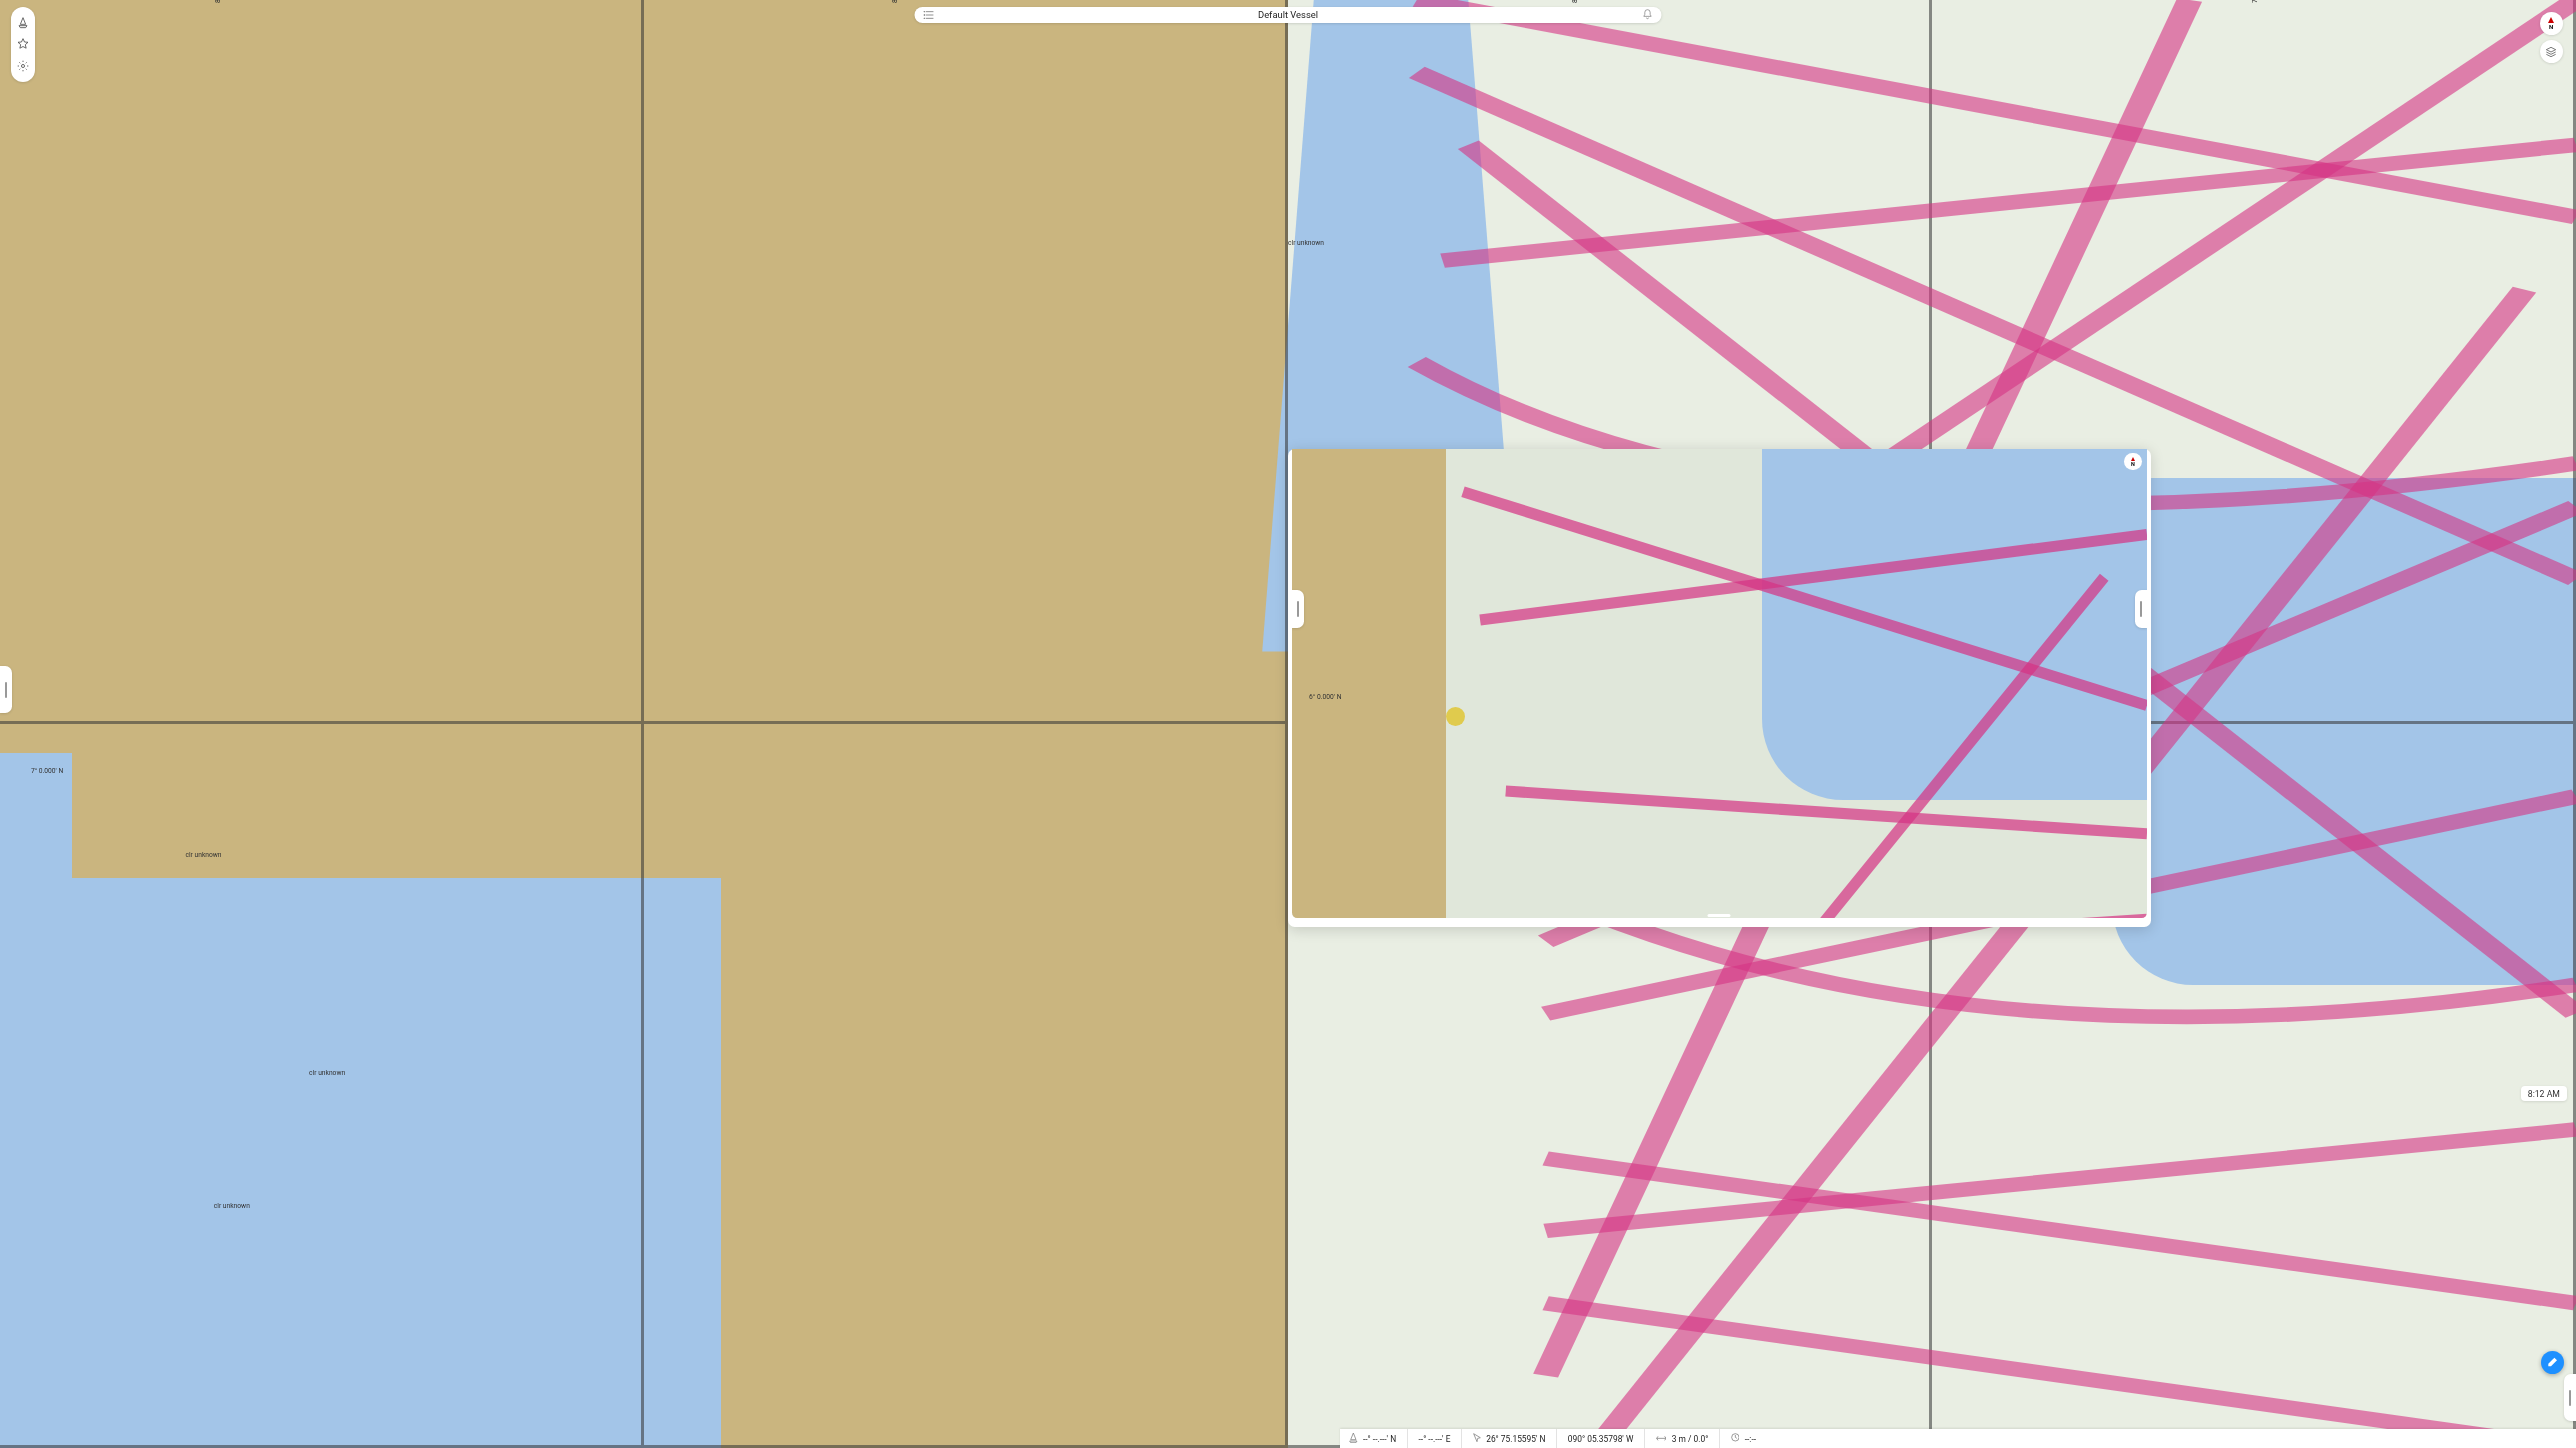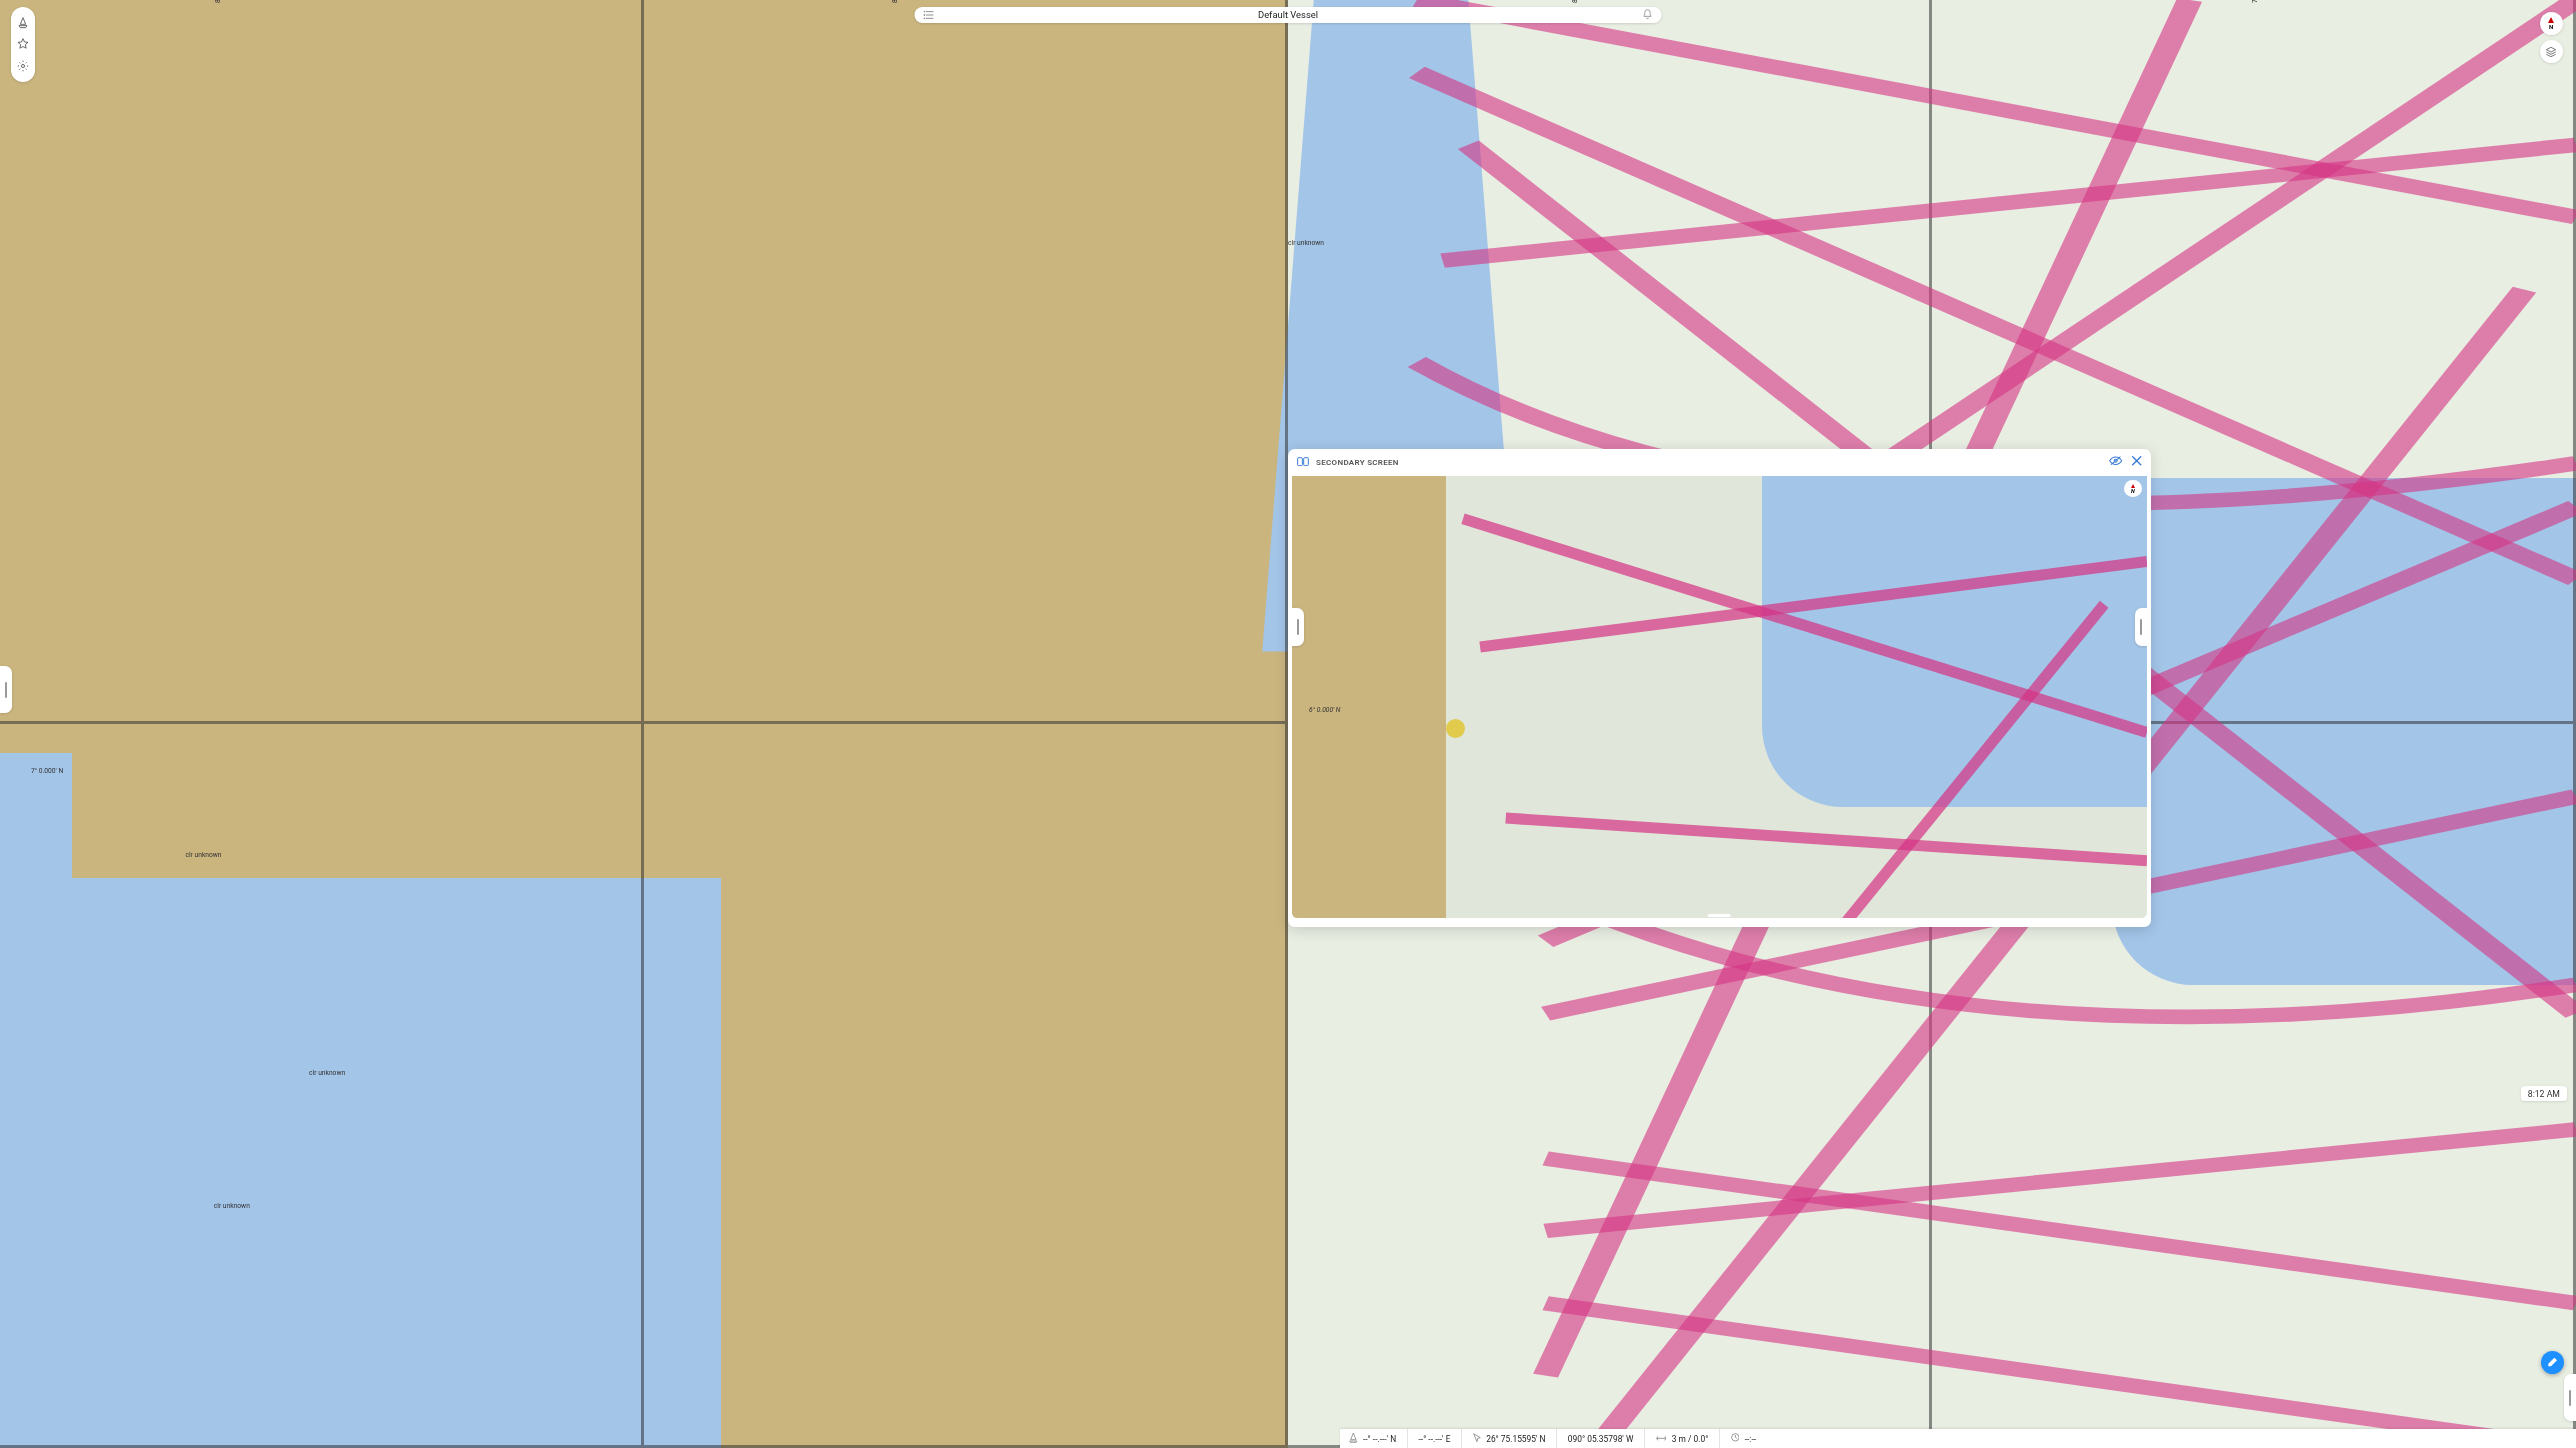--- a/index.html
+++ b/index.html
@@ -117,21 +117,21 @@
 }
 .panel-hdr {
   height:27px; display:flex; align-items:center; padding:0 9.4px;
   font-size:8px; letter-spacing:0.3px; color:#555; font-weight:600;
 }
 .panel-hdr .split-ico { margin-right:6.7px; color:#3a7bd5; }
 .panel-hdr .hdr-right { margin-left:auto; display:flex; gap:9.4px; }
 .panel-hdr .hdr-right span { cursor:pointer; color:#3a7bd5; font-size:10.7px; }
 .panel-body {
   flex:1; position:relative; margin:0 4px 9px;
-  background:#e0e7da; border-radius:0 0 5.4px 5.4px; overflow:hidden;font-style:italic;
+  background:#e0e7da; border-radius:0 0 5.4px 5.4px; overflow:hidden;
 }
 .panel-water { position:absolute; top:0; right:0; width:45%; height:75%; background:#a3c5e8; border-radius:0 0 0 81px;}
 .panel-land  { position:absolute; top:0; left:0; width:18%; height:100%; background:#cab57f;}
 .panel-compass { position:absolute; top:4px; right:5.4px; width:17.4px; height:17.4px; background:#fff; border-radius:50%; display:flex; flex-direction:column; align-items:center; justify-content:center; font-size:5.4px; font-weight:700;}
 .panel-compass .tri{width:0;height:0;border-left:2.7px solid transparent;border-right:2.7px solid transparent;border-bottom:4.7px solid #c00;}
 .panel .edge-handle{height:38px;}
 .panel .resize { position:absolute; bottom:0.7px; left:50%; transform:translateX(-50%); width:23px; height:3.4px; background:#fff; border-radius:2px;}
 .yellow-ping{position:absolute;width:19px;height:19px;background:#ffe05a;border-radius:50%;left:18%;top:55%;mix-blend-mode:multiply;}
 .panel-tracks{position:absolute;inset:0;}
 .panel-tracks line{stroke:#d63384;stroke-width:1.3;opacity:.7;}
@@ -248,43 +248,20 @@
 
 <div class="clock">8:12 AM</div>
 
 <div class="fab">
   <svg width="10.7" height="10.7" viewBox="0 0 16 16">
       <path d="M11 1l4 4-9 9H2v-4z" fill="#fff"></path>
     </svg>
 </div>
 
 <div class="panel">
-  <div class="panel-hdr">
-    <span class="split-ico">
-      <svg width="12" height="9.4" viewBox="0 0 18 14">
-          <rect x="1" y="1" width="7" height="12" rx="1.5" fill="none" stroke="#3a7bd5" stroke-width="1.5"></rect>
-          <rect x="10" y="1" width="7" height="12" rx="1.5" fill="none" stroke="#3a7bd5" stroke-width="1.5"></rect>
-        </svg>
-    </span>
-    <span>SECONDARY SCREEN</span>
-    <span class="hdr-right">
-      <span>
-        <svg width="13.4" height="9.4" viewBox="0 0 20 14">
-            <path d="M1 7s3.5-5.5 9-5.5S19 7 19 7s-3.5 5.5-9 5.5S1 7 1 7z" fill="none" stroke="#3a7bd5" stroke-width="1.5"></path>
-            <circle cx="10" cy="7" r="2.2" fill="none" stroke="#3a7bd5" stroke-width="1.5"></circle>
-            <line x1="3" y1="13" x2="17" y2="1" stroke="#3a7bd5" stroke-width="1.5"></line>
-          </svg>
-      </span>
-      <span>
-        <svg width="9.4" height="9.4" viewBox="0 0 14 14">
-            <path d="M1 1l12 12M13 1L1 13" stroke="#3a7bd5" stroke-width="2" stroke-linecap="round"></path>
-          </svg>
-      </span>
-    </span>
-  </div>
   <div class="panel-body">
     <div class="panel-land"></div>
     <div class="panel-water"></div>
     <div class="yellow-ping"></div>
     <svg class="panel-tracks" viewBox="0 0 100 100" preserveAspectRatio="none">
       <line x1="20" y1="5" x2="100" y2="30"></line>
       <line x1="22" y1="20" x2="100" y2="10"></line>
       <line x1="25" y1="40" x2="100" y2="45"></line>
       <line x1="25" y1="60" x2="100" y2="55"></line>
       <line x1="30" y1="85" x2="100" y2="70"></line>

